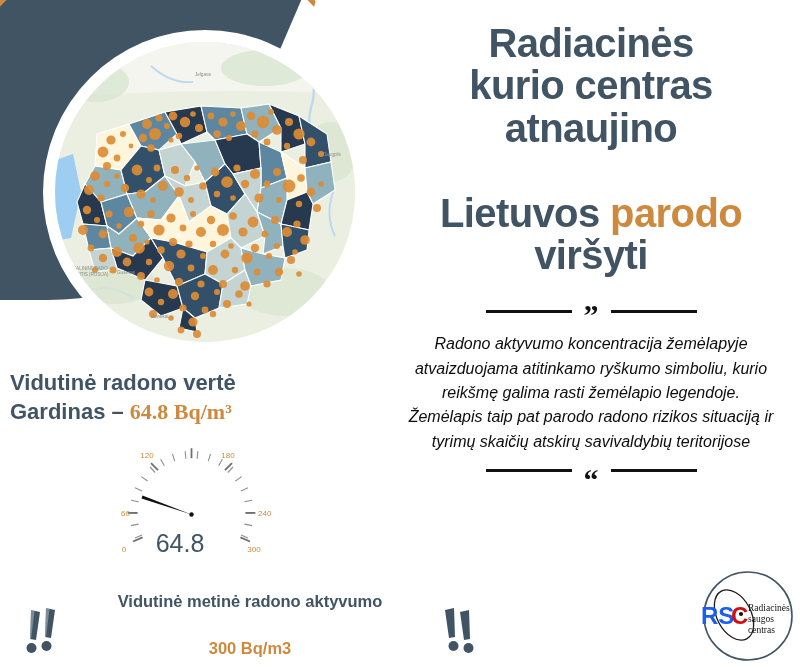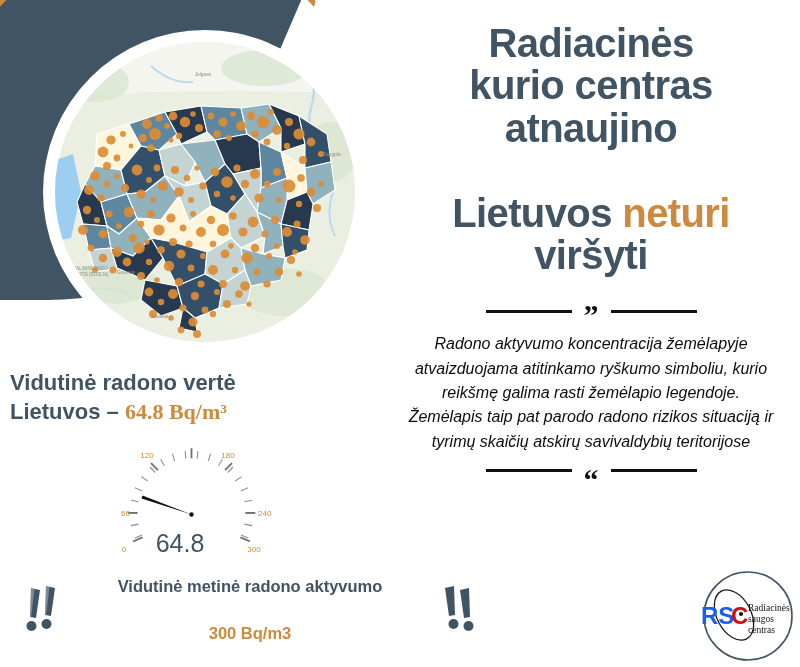--- a/index.html
+++ b/index.html
@@ -163,21 +163,21 @@
 
   
   .bottom-band {
     position: absolute;
     left: 0;
     top: 560px;
     width: 500px;
     height: 100px;
     z-index: 7;
     display: flex;
-    align-items: center;
+    align-items: flex-end;
     justify-content: center;
     gap: 14px;
   }
   .bangs { flex: 0 0 auto; }
   .bangs svg { display: block; }
   .bottom-text {
     text-align: center;
     color: #415464;
     font-size: 16.5px;
     font-weight: bold;
@@ -433,42 +433,42 @@
       </svg>
     </div>
   </div>
 
   <div class="right-col">
     <h1 class="headline">
       <span>Radiacinės</span><br>
       <span>kurio centras</span><br>
       <span>atnaujino</span><br>
       <br>
-      <span>Lietuvos </span><span class="hl-accent">neturi</span><br>
+      <span>Lietuvos </span><span class="hl-accent">parodo</span><br>
       <span>viršyti</span>
     </h1>
 
     <div class="divider-row top">
       <span class="dline"></span>
       <span class="dquote">”</span>
       <span class="dline"></span>
     </div>
 
     <p class="quote-body">Radono aktyvumo koncentracija žemėlapyje atvaizduojama atitinkamo ryškumo simboliu, kurio reikšmę galima rasti žemėlapio legendoje. Žemėlapis taip pat parodo radono rizikos situaciją ir tyrimų skaičių atskirų savivaldybių teritorijose</p>
 
     <div class="divider-row bottom">
       <span class="dline"></span>
       <span class="dquote">“</span>
       <span class="dline"></span>
     </div>
   </div>
 
   <div class="avg-title">
     <span>Vidutinė radono vertė</span><br>
-    <span>Lietuvos – </span><span class="val">64.8 Bq/m³</span>
+    <span>Gardinas – </span><span class="val">64.8 Bq/m³</span>
   </div>
 
   <div class="gauge">
     <svg width="160" height="125" viewBox="0 0 160 125">
 
       <g stroke="#8f8f8f" stroke-width="1.1">
         <line x1="22.0" y1="103.0" x2="15.0" y2="106.0"></line>
         <line x1="18.6" y1="92.1" x2="11.0" y2="93.6"></line>
         <line x1="17.5" y1="80.9" x2="9.7" y2="80.9"></line>
         <line x1="18.6" y1="69.7" x2="11.0" y2="68.2"></line>

